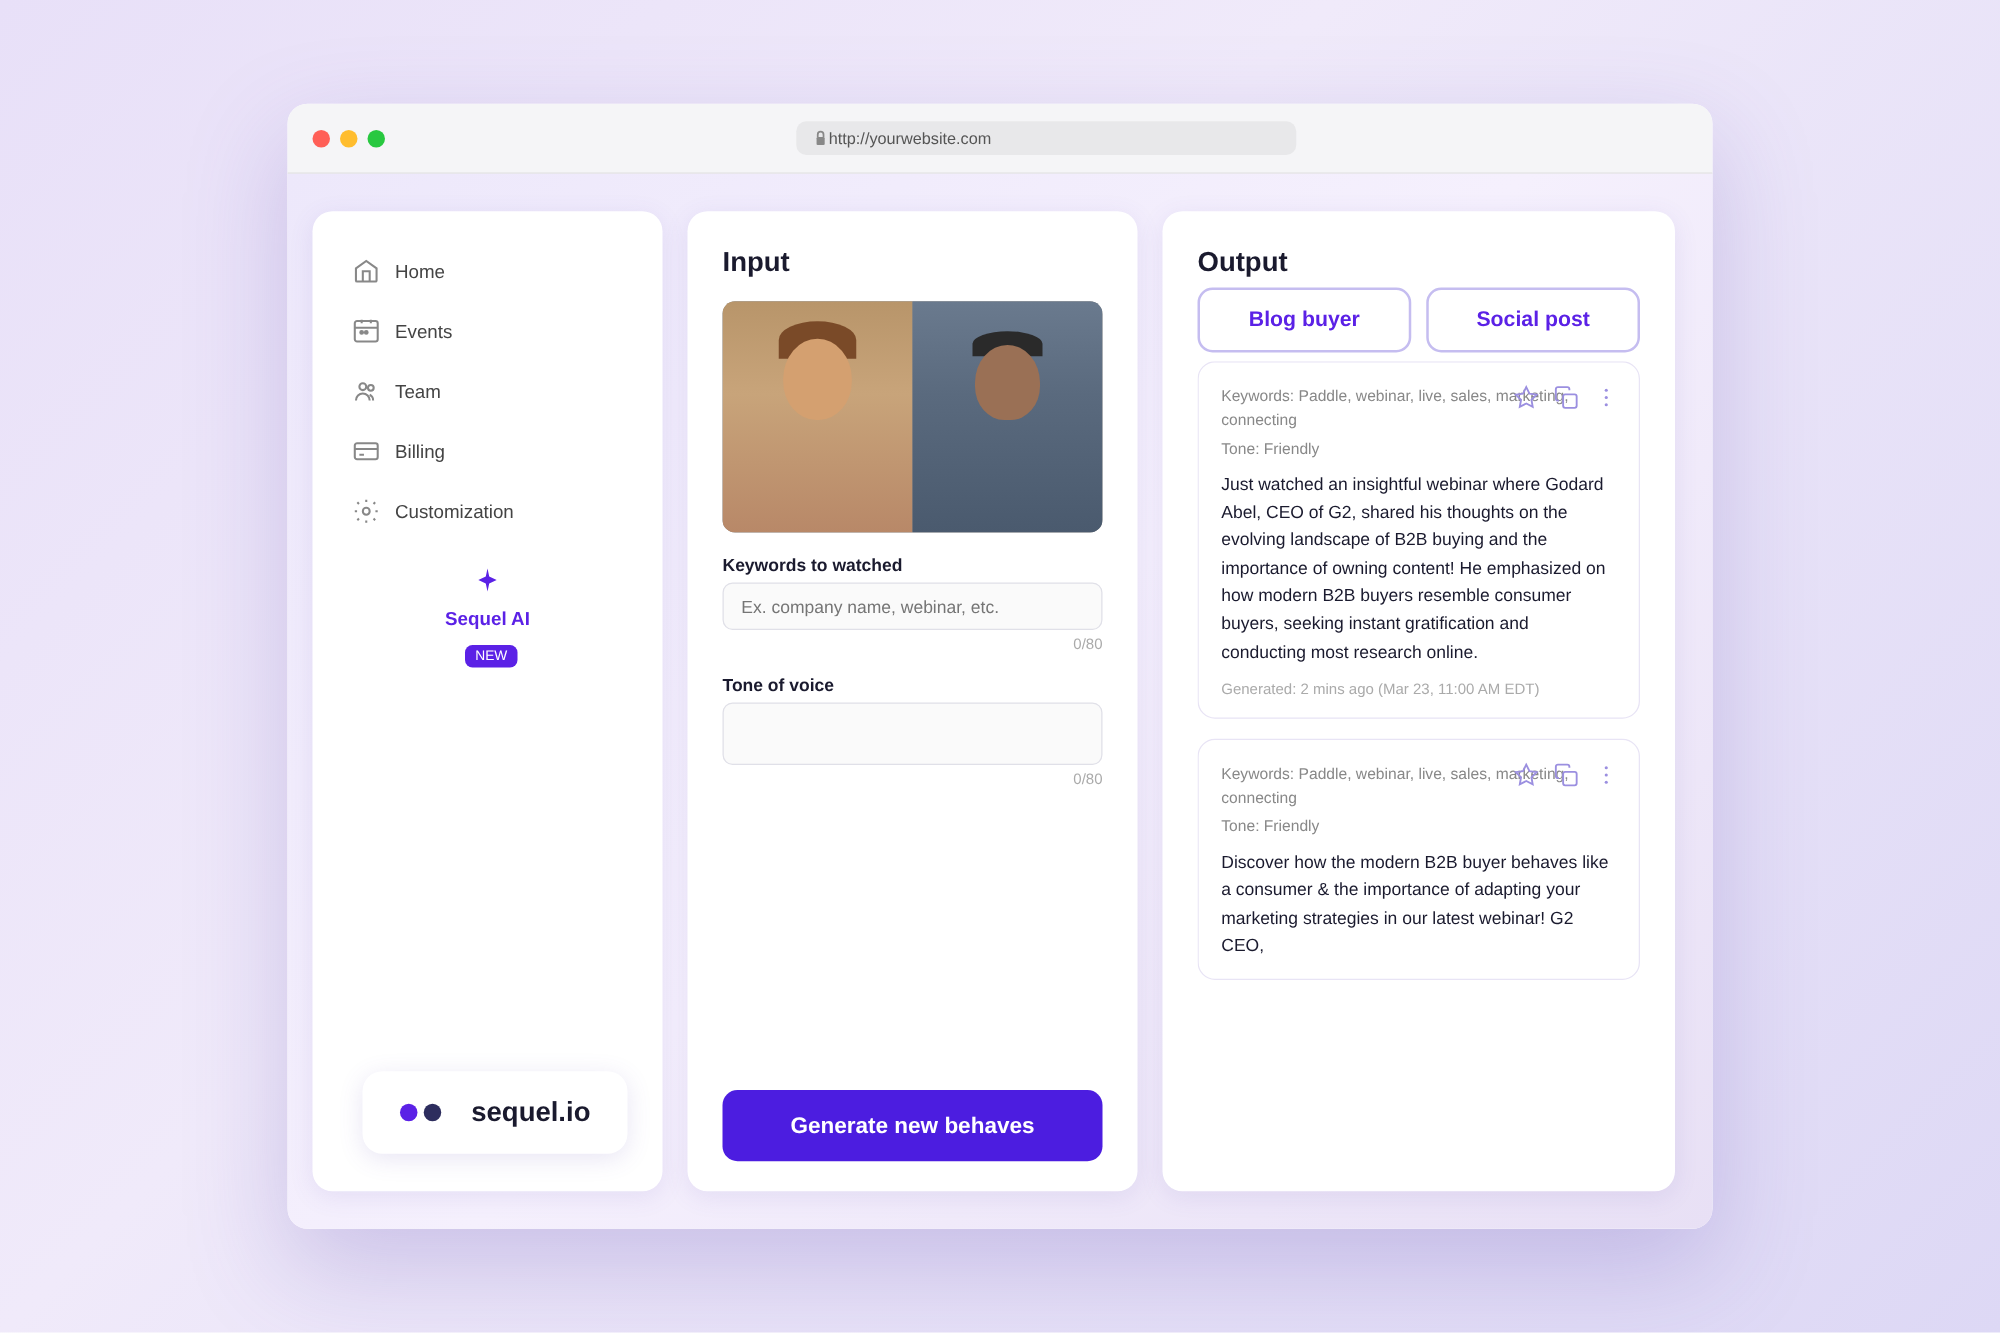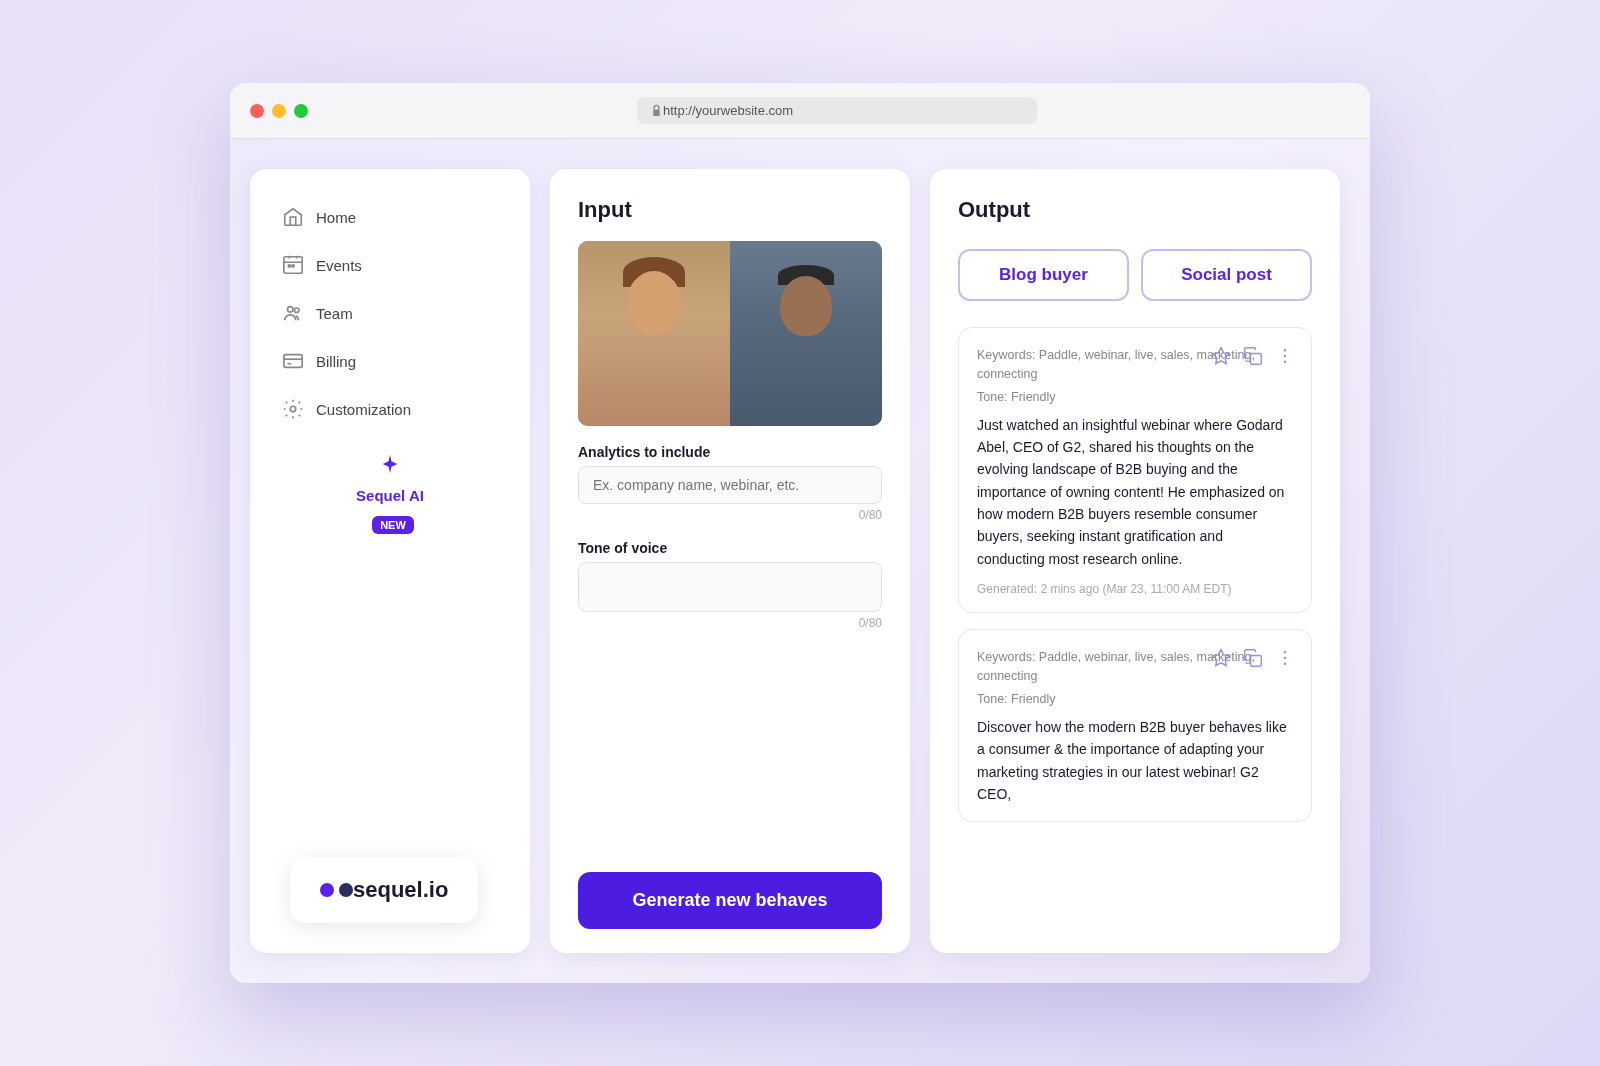--- a/index.html
+++ b/index.html
@@ -107,21 +107,21 @@
       color: #5b21e6;
       flex-direction: column;
     }
     .nav-item.active .nav-icon { color: #5b21e6; }
     .nav-item.active .nav-label { color: #5b21e6; font-weight: 600; }
 
     .new-badge {
       background: #5b21e6;
       color: #fff;
       font-size: 11px;
-      font-weight: 700;
+      font-weight: 400;
       padding: 3px 8px;
       border-radius: 6px;
       margin-left: 6px;
     }
 
     
     .input-panel {
       background: #fff;
       border-radius: 16px;
       padding: 28px 28px 24px;
@@ -192,21 +192,21 @@
 
     
     .output-panel {
       flex: 1;
       background: #fff;
       border-radius: 16px;
       padding: 28px 28px 24px;
       box-shadow: 0 4px 20px rgba(100, 80, 180, 0.1);
       display: flex;
       flex-direction: column;
-      gap: 26px;
+      gap: 7px;
       min-width: 0;
       overflow: hidden;
     }
 
     .output-tabs {
       display: flex;
       gap: 12px;
     }
 
     .output-tab {
@@ -279,21 +279,21 @@
     .card-timestamp {
       font-size: 12px;
       color: #aaa;
       margin-top: 12px;
     }
 
     
     .sequel-logo {
       display: flex;
       align-items: center;
-      gap: 0;
+      gap: 24px;
       font-size: 22px;
       font-weight: 800;
       color: #1a1a2e;
     }
 
     .logo-dots {
       display: flex;
       gap: 5px;
     }
 
@@ -501,21 +501,21 @@
             <div class="hair-left"></div>
             <div class="face-left"></div>
           </div>
           <div class="video-right-half">
             <div class="hair-right"></div>
             <div class="face-right"></div>
           </div>
         </div>
 
         <div class="field-group">
-          <label class="field-label">Analytics to include</label>
+          <label class="field-label">Keywords to watched</label>
           <input type="text" class="text-input" placeholder="Ex. company name, webinar, etc." style="">
           <div class="char-count">0/80</div>
         </div>
 
         <div class="field-group">
           <label class="field-label">Tone of voice</label>
           <div class="tone-input"></div>
           <div class="char-count">0/80</div>
         </div>
 

